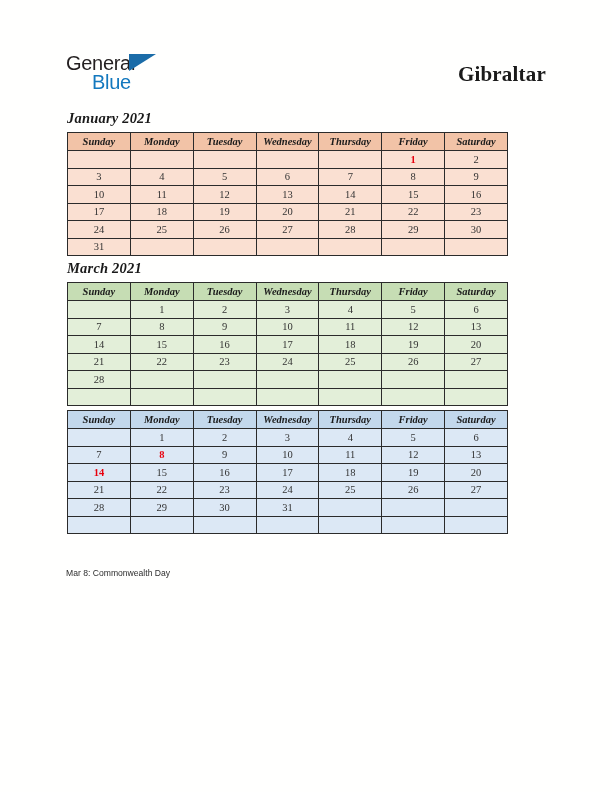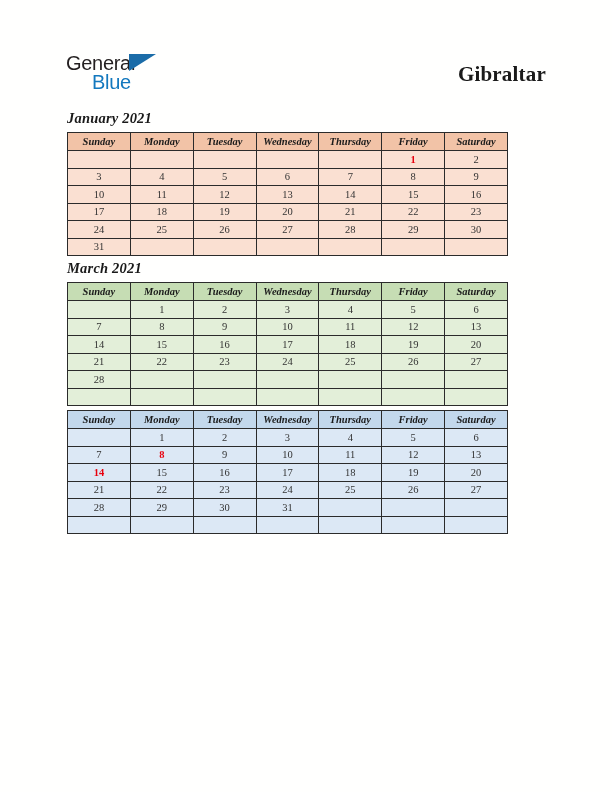--- a/index.html
+++ b/index.html
@@ -367,13 +367,14 @@
           <td></td>
           <td></td>
           <td></td>
           <td></td>
         </tr>
       </tbody>
     </table>
   </div>
 
 <div class="holiday-list">
+    <div class="holiday-item">Mar 8: Commonwealth Day</div>
   </div>
 
 </body></html>

